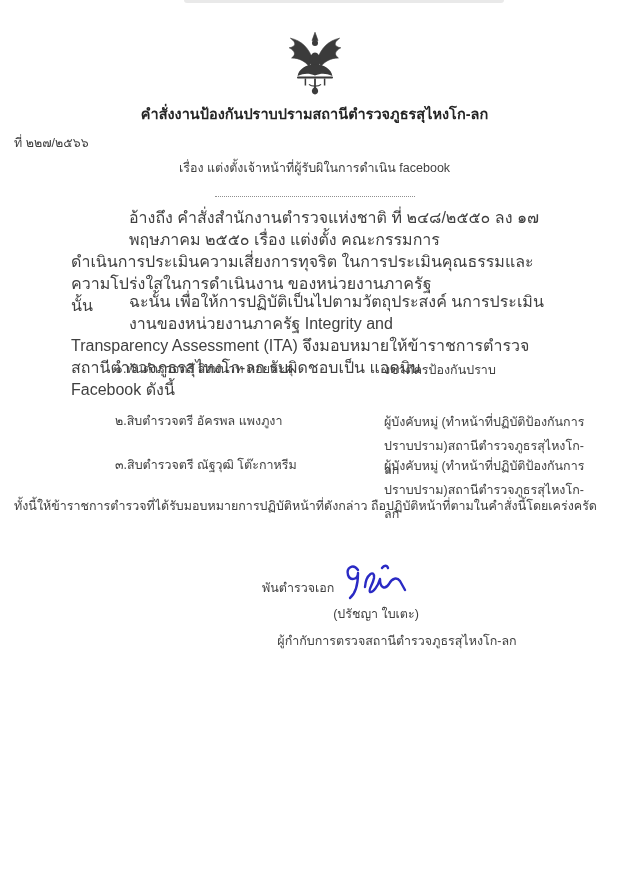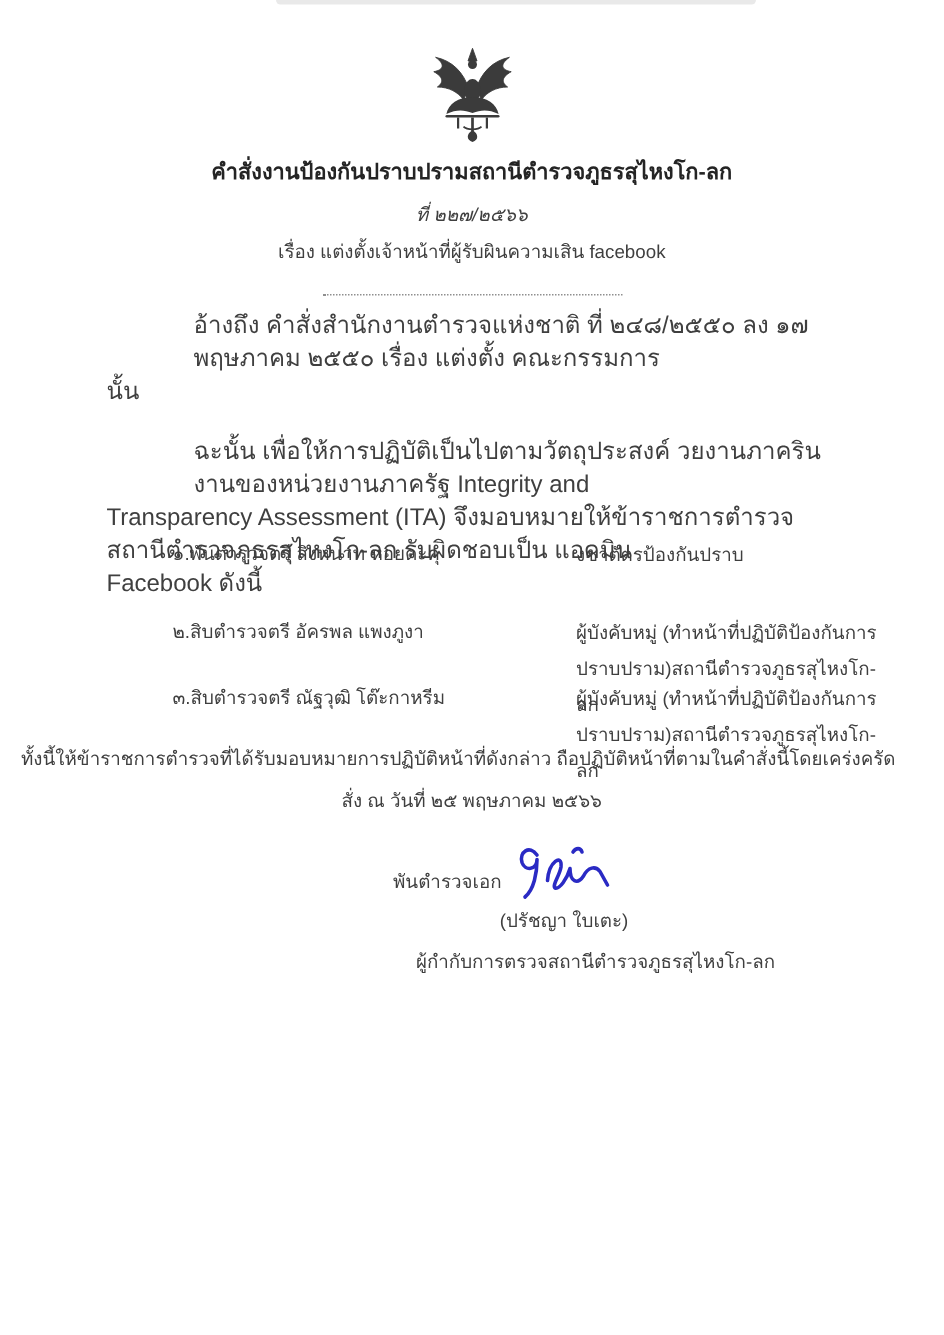--- a/index.html
+++ b/index.html
@@ -33,23 +33,22 @@
     position: absolute;
     top: 102px; left: 0; right: 0;
     text-align: center;
     font-weight: bold;
     font-size: 14.5px;
     color: #242424;
   }
   .doc-number {
     position: absolute;
     top: 133px; left: 0; right: 0;
-    text-align: center;
-    font-size: 12.5px;
-    font-style: italic;
+    text-align: left;
+    font-size: 12.5px;
   }
   .doc-subject {
     position: absolute;
     top: 158px; left: 0; right: 0;
     text-align: center;
     font-size: 12.5px;
   }
   .dotted-divider {
     position: absolute;
     top: 196px; left: 50%;
@@ -148,31 +147,32 @@
         <path d="M44,78 L44,90 M76,78 L76,90" stroke-width="2.5" fill="none"></path>
         <path d="M60,78 L60,96" stroke-width="3" fill="none"></path>
         <path d="M60,92 C53,96 53,103 60,105 C67,103 67,96 60,92 Z" stroke="none"></path>
         <path d="M50,88 C54,92 66,92 70,88" stroke-width="2" fill="none"></path>
       </g>
     </svg>
   </div>
 
   <div class="doc-title">คำสั่งงานป้องกันปราบปรามสถานีตำรวจภูธรสุไหงโก-ลก</div>
   <div class="doc-number">ที่ ๒๒๗/๒๕๖๖</div>
-  <div class="doc-subject">เรื่อง แต่งตั้งเจ้าหน้าที่ผู้รับผินความเสิน facebook</div>
+  <div class="doc-subject">เรื่อง แต่งตั้งเจ้าหน้าที่ผู้รับผิในการดำเนิน facebook</div>
 
   <div class="dotted-divider"></div>
 
   <div class="para para-1">
     <div class="indent">อ้างถึง คำสั่งสำนักงานตำรวจแห่งชาติ ที่ ๒๔๘/๒๕๕๐ ลง ๑๗ พฤษภาคม ๒๕๕๐ เรื่อง แต่งตั้ง คณะกรรมการ</div>
+    <div>ดำเนินการประเมินความเสี่ยงการทุจริต ในการประเมินคุณธรรมและความโปร่งใสในการดำเนินงาน ของหน่วยงานภาครัฐ</div>
     <div>นั้น</div>
   </div>
 
   <div class="para para-2">
-    <div class="indent">ฉะนั้น เพื่อให้การปฏิบัติเป็นไปตามวัตถุประสงค์ วยงานภาครินงานของหน่วยงานภาครัฐ Integrity and</div>
+    <div class="indent">ฉะนั้น เพื่อให้การปฏิบัติเป็นไปตามวัตถุประสงค์ นการประเมินงานของหน่วยงานภาครัฐ Integrity and</div>
     <div>Transparency Assessment (ITA) จึงมอบหมายให้ข้าราชการตำรวจสถานีตำรวจภูธรสุไหงโก-ลก รับผิดชอบเป็น แอดมิน</div>
     <div>Facebook ดังนี้</div>
   </div>
 
   <div class="assignee-list">
     <div class="assignee-row row-1">
       <div class="a-name">๑.พันตำรวจตรี สิงหนาท หอยตะคุ</div>
       <div class="a-role">
         <div>งชาตัตรป้องกันปราบ</div>
       </div>
@@ -187,21 +187,20 @@
     <div class="assignee-row row-3">
       <div class="a-name">๓.สิบตำรวจตรี ณัฐวุฒิ โต๊ะกาหรีม</div>
       <div class="a-role">
         <div>ผู้บังคับหมู่ (ทำหน้าที่ปฏิบัติป้องกันการ</div>
         <div>ปราบปราม)สถานีตำรวจภูธรสุไหงโก-ลก</div>
       </div>
     </div>
   </div>
 
   <div class="closing-line">ทั้งนี้ให้ข้าราชการตำรวจที่ได้รับมอบหมายการปฏิบัติหน้าที่ดังกล่าว ถือปฏิบัติหน้าที่ตามในคำสั่งนี้โดยเคร่งครัด</div>
-  <div class="order-date">สั่ง ณ วันที่ ๒๕ พฤษภาคม ๒๕๖๖</div>
 
   <div class="sig-rank">พันตำรวจเอก</div>
 
   <div class="sig-mark">
     <svg viewBox="0 0 64 48" width="64" height="48" xmlns="http://www.w3.org/2000/svg">
       <g fill="none" stroke="#2a2ac4" stroke-width="2.4" stroke-linecap="round" stroke-linejoin="round">
         <path d="M14,14 C9,7 2,12 4,19 C6,25 14,24 14,17 C14,26 12,37 6,42"></path>
         <path d="M21,31 C22,18 31,13 30,22 C29,28 24,34 26,36 C29,37 34,30 36,23 C36,32 41,34 45,28 C48,22 53,21 56,25 L61,34"></path>
         <path d="M38,12 C40,9 43,9 44,12"></path>
       </g>

